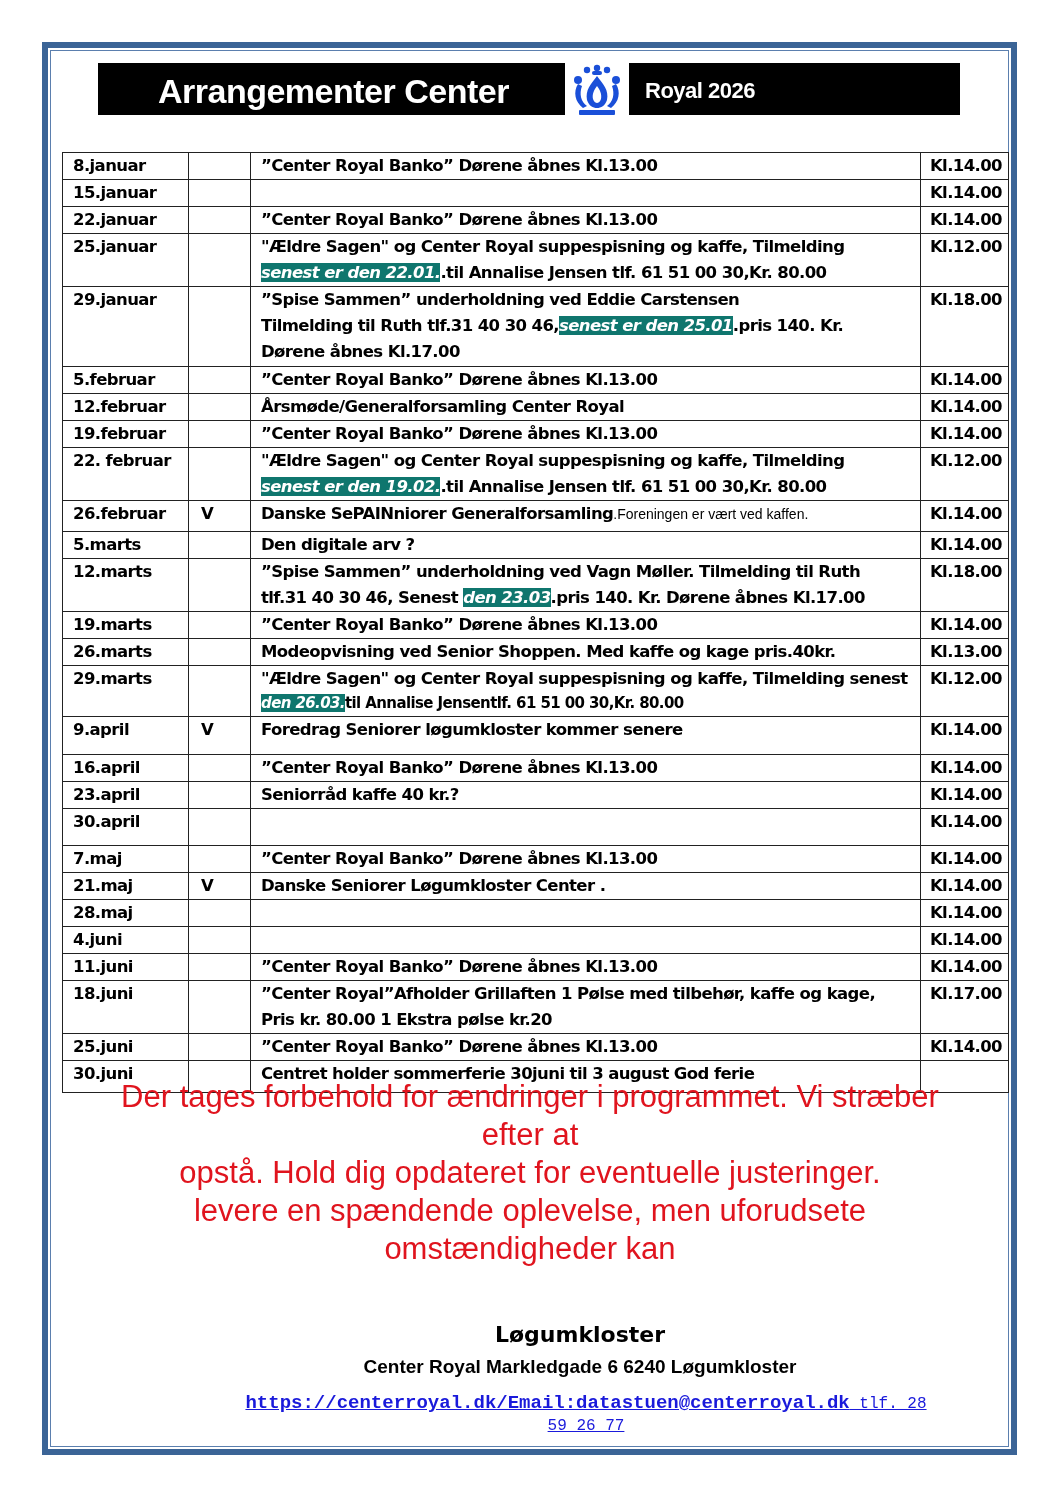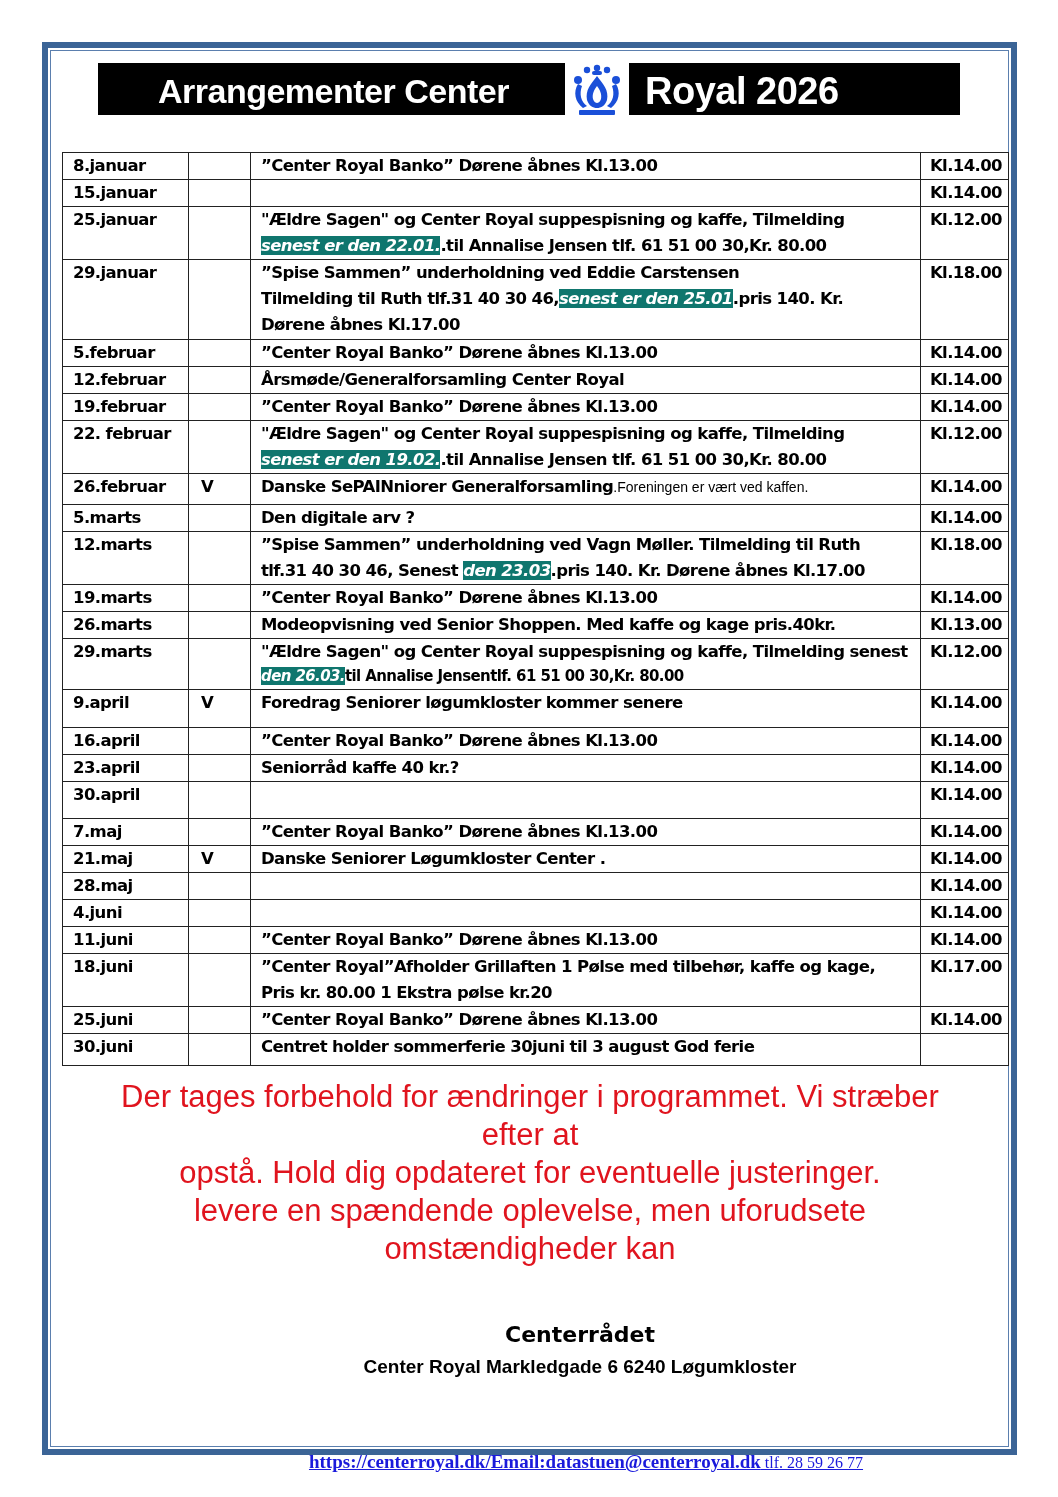--- a/index.html
+++ b/index.html
@@ -1,35 +1,35 @@
 <!DOCTYPE html>
 <html><head>
 <meta charset="utf-8">
 <style>
   html, body { margin: 0; padding: 0; background: #ffffff; }
   body { width: 1058px; height: 1497px; position: relative; overflow: hidden; font-family: "Liberation Sans", sans-serif; color: #000; }
   .frame-outer { position: absolute; left: 42px; top: 42px; width: 975px; height: 1413px; border: 6px solid #3b6496; box-sizing: border-box; }
   .frame-inner { position: absolute; left: 50px; top: 50px; width: 959px; height: 1397px; border: 1px solid #5b7fae; box-sizing: border-box; }
   .title-bar { position: absolute; left: 98px; top: 63px; width: 862px; height: 52px; background: #000; }
   .title-left { position: absolute; left: 158px; top: 66px; height: 50px; line-height: 50px; color: #fff; font-size: 34px; font-weight: bold; font-family: "Liberation Sans", sans-serif; letter-spacing: -0.5px; }
-  .title-right { position: absolute; left: 645px; top: 66px; height: 50px; line-height: 50px; color: #fff; font-size: 38px; font-weight: bold; font-family: "Liberation Sans", sans-serif; letter-spacing: -0.5px; }
+  .title-right { position: absolute; left: 645px; top: 66px; height: 50px; line-height: 50px; color: #fff; font-size: 22px; font-weight: bold; font-family: "Liberation Sans", sans-serif; letter-spacing: -0.5px; }
   .logo { position: absolute; left: 565px; top: 62px; width: 64px; height: 62px; background: #fff; }
   table.events { position: absolute; left: 62px; top: 152px; width: 946px; border-collapse: collapse; table-layout: fixed; border-radius: 13px; }
   table.events td { border: 1px solid #222; padding: 0 0 0 10px; vertical-align: top; font-size: 16.5px; font-weight: bold; line-height: 26px; font-family: "DejaVu Sans", sans-serif; letter-spacing: -0.6px; box-sizing: border-box; }
   table.events td.c-date { width: 126px; padding-left: 10px; }
   table.events td.c-mark { width: 62px; padding-left: 12px; }
   table.events td.c-desc { width: 670px; padding-left: 10px; }
   table.events td.c-time { width: 88px; padding-left: 0; padding-right: 6px; text-align: right; }
   .hl { background: #0f766e; color: #fff; font-style: italic; font-weight: bold; }
   .small-note { font-weight: normal; font-size: 14px; font-family: "Liberation Sans", sans-serif; letter-spacing: 0; }
   .small-line { font-size: 15px; }
   .disclaimer { position: absolute; left: 100px; top: 1078px; width: 860px; text-align: center; color: #e0141e; font-size: 31px; line-height: 38px; font-family: "Liberation Sans", sans-serif; }
   .footer-title { position: absolute; left: 400px; top: 1322px; width: 360px; text-align: center; font-size: 22px; font-weight: bold; font-family: "DejaVu Sans", sans-serif; }
   .footer-address { position: absolute; left: 250px; top: 1356px; width: 660px; text-align: center; font-size: 19px; font-weight: bold; font-family: "Liberation Sans", sans-serif; }
-  .footer-contact { position: absolute; left: 236px; top: 1451px; width: 700px; text-align: center; font-size: 19px; font-family: Liberation Serif, serif; color: #1a1adb; }
+  .footer-contact { position: absolute; left: 236px; top: 1392px; width: 700px; text-align: center; font-size: 19px; font-family: Liberation Mono, monospace; color: #1a1adb; }
   .footer-contact a { color: #1a1adb; font-weight: bold; text-decoration: underline; }
   .footer-contact .phone { font-size: 16px; font-weight: normal; text-decoration: underline; }
 </style>
 </head>
 <body>
 
 <div class="frame-outer"></div>
 <div class="frame-inner"></div>
 
 <div class="title-bar"></div>
@@ -62,20 +62,26 @@
       <td class="c-time">Kl.14.00</td>
     </tr>
 
     <tr style="height:26px">
       <td class="c-date">15.januar</td>
       <td class="c-mark"></td>
       <td class="c-desc"></td>
       <td class="c-time">Kl.14.00</td>
     </tr>
 
+    <tr style="height:27px">
+      <td class="c-date">22.januar</td>
+      <td class="c-mark"></td>
+      <td class="c-desc">”Center Royal Banko” Dørene åbnes Kl.13.00</td>
+      <td class="c-time">Kl.14.00</td>
+    </tr>
 
     <tr style="height:53px">
       <td class="c-date">25.januar</td>
       <td class="c-mark"></td>
       <td class="c-desc">
         <div>"Ældre Sagen" og Center Royal suppespisning og kaffe, Tilmelding</div>
         <div><span class="hl">senest er den 22.01.</span><span>.til Annalise Jensen tlf. 61 51 00 30,Kr. 80.00</span></div>
       </td>
       <td class="c-time">Kl.12.00</td>
     </tr>
@@ -258,17 +264,17 @@
     </tr>
   </tbody>
 </table>
 
 <div class="disclaimer">
   <div>Der tages forbehold for ændringer i programmet. Vi stræber efter at</div>
   <div>opstå. Hold dig opdateret for eventuelle justeringer.</div>
   <div>levere en spændende oplevelse, men uforudsete omstændigheder kan</div>
 </div>
 
-<div class="footer-title">Centerrådet</div>
+<div class="footer-title">Løgumkloster</div>
 <div class="footer-address">Center Royal Markledgade 6 6240 Løgumkloster</div>
 <div class="footer-contact">
   <a>https://centerroyal.dk/Email:datastuen@centerroyal.dk</a><span class="phone"> tlf. 28 59 26 77</span>
 </div>
 
 </body></html>

